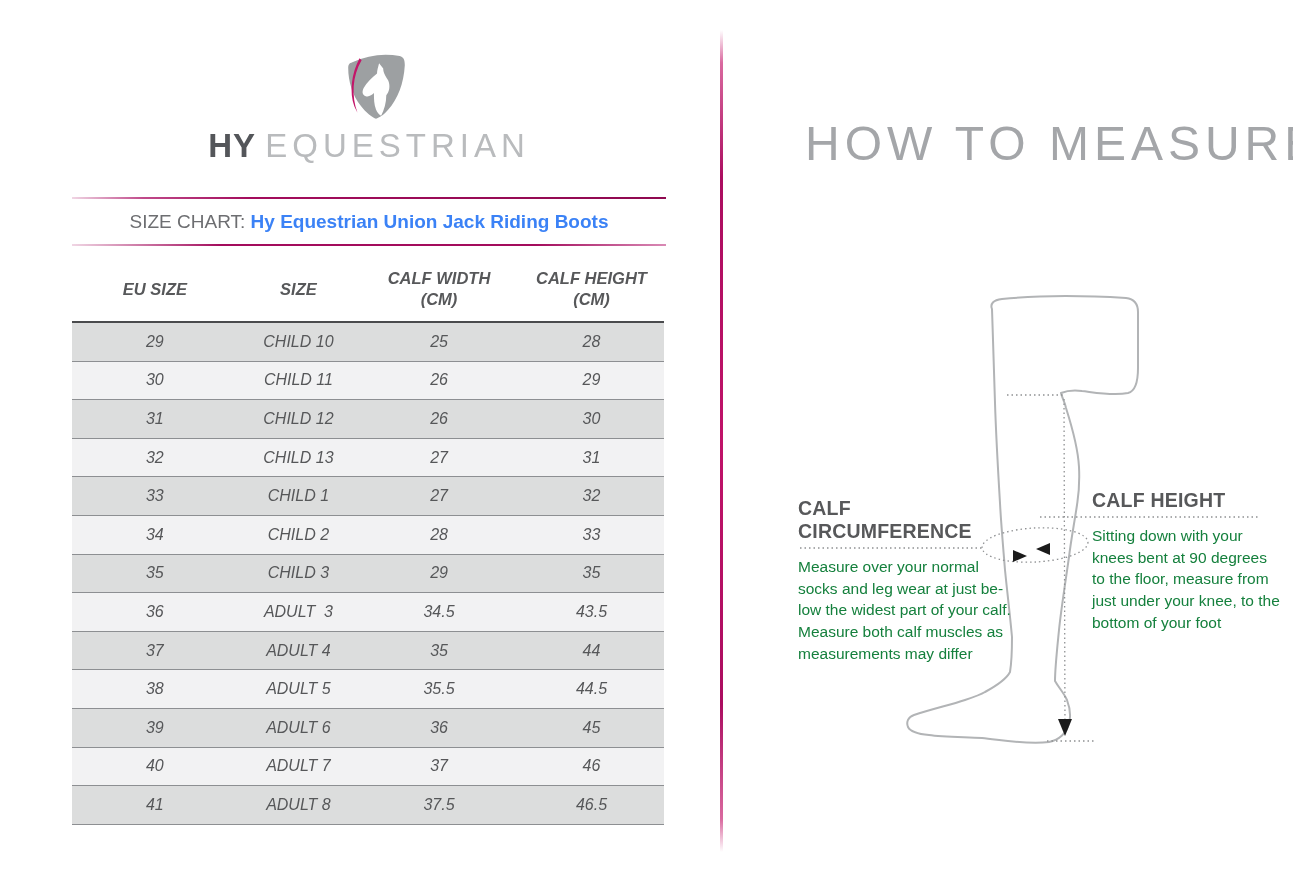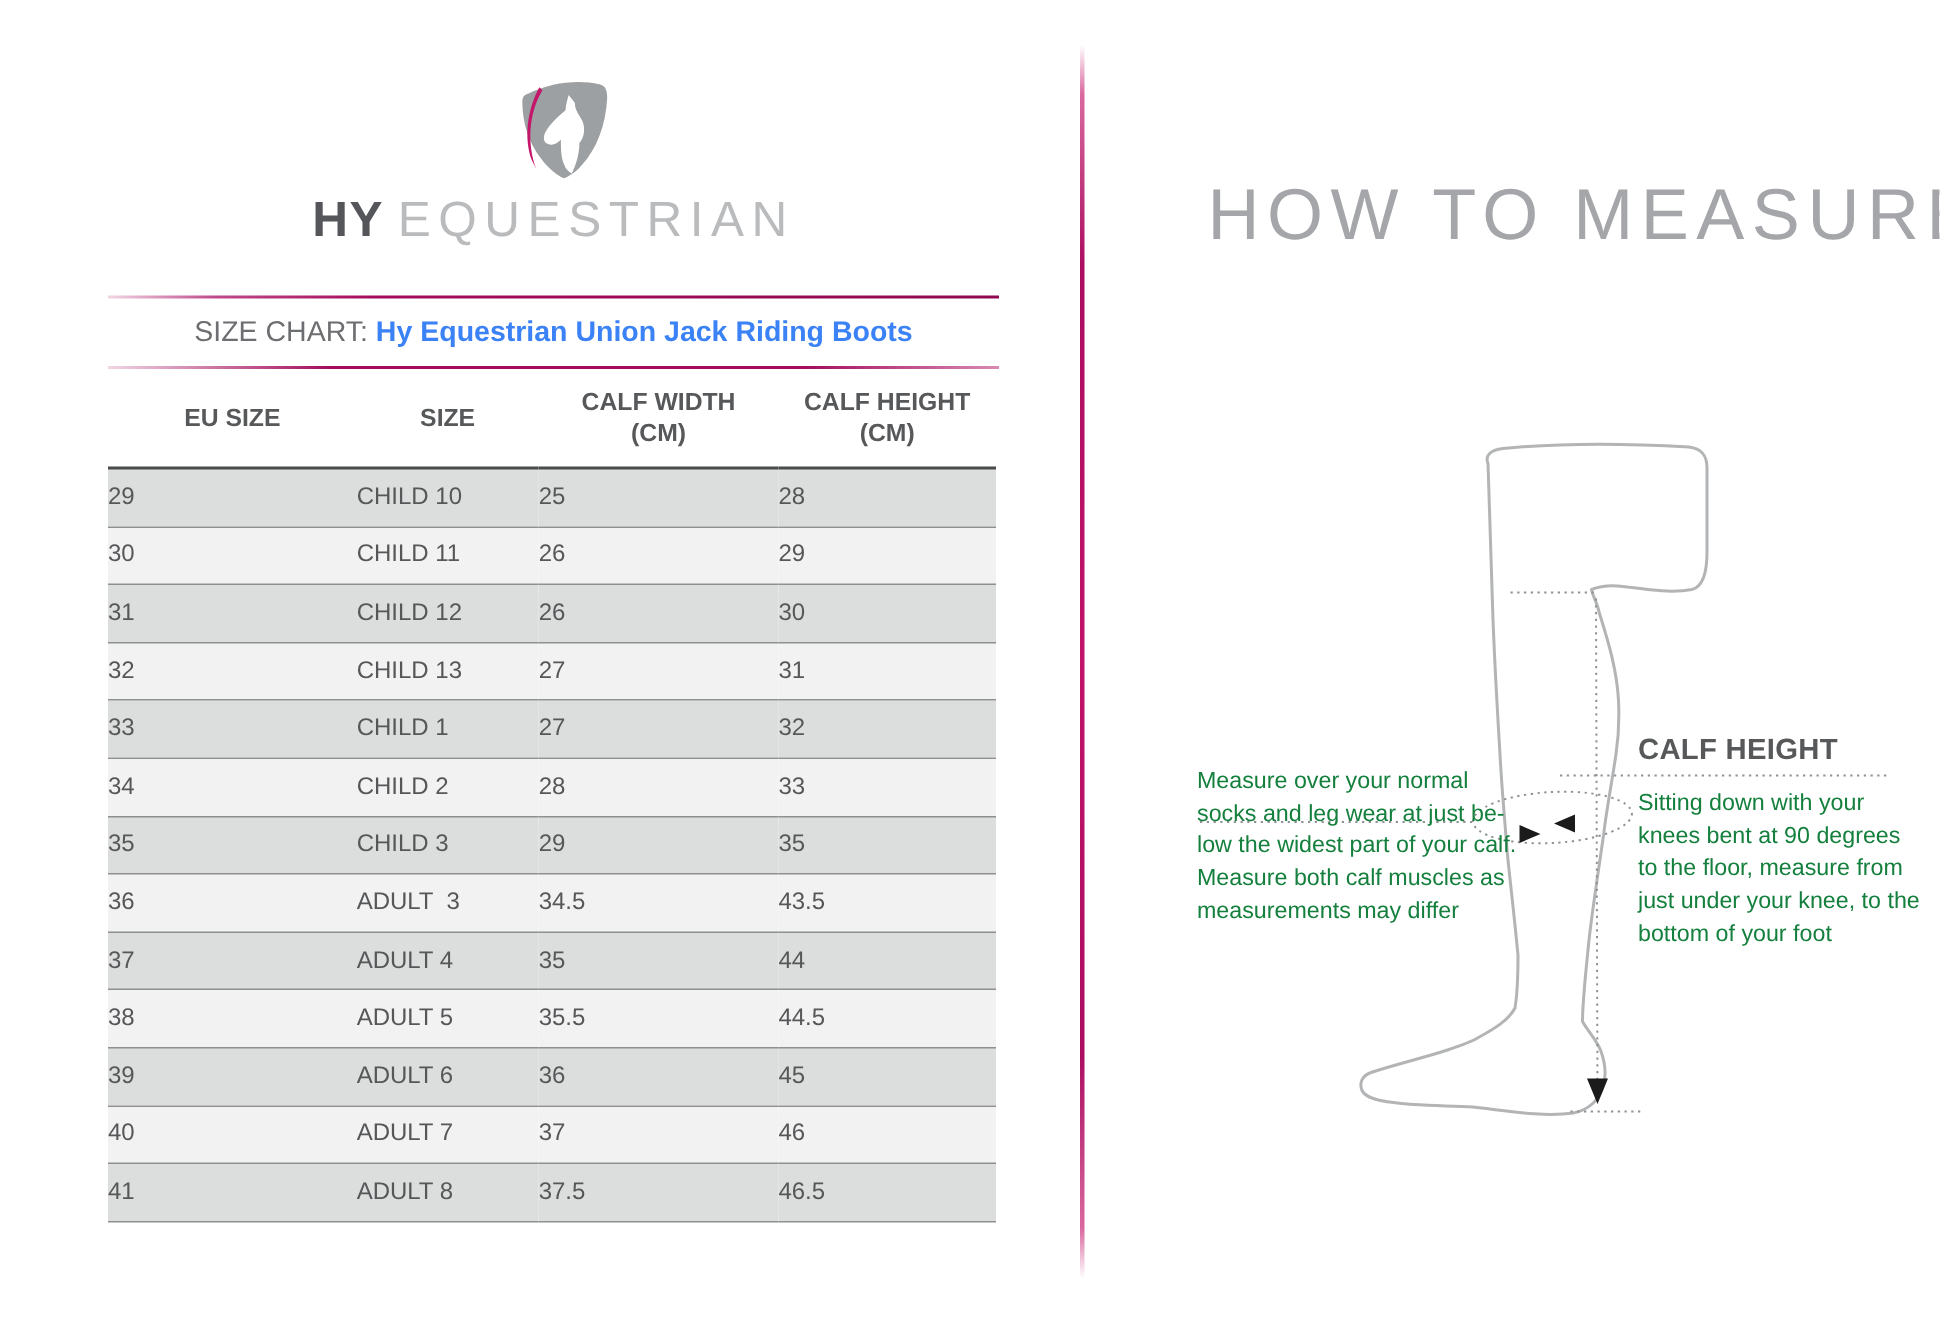--- a/index.html
+++ b/index.html
@@ -12,27 +12,27 @@
              font-size:33px;white-space:nowrap;}
   .logo-text .hy{font-weight:bold;color:#54565a;letter-spacing:1px;}
   .logo-text .eq{color:#b9bbbd;letter-spacing:5px;font-weight:normal;}
 
   .title-bar{position:absolute;left:40px;top:197px;width:594px;}
   .grad-line-top{height:2px;background:linear-gradient(90deg,#f0d6e4 0%,#c04a8a 12%,#a30c5c 30%,#8f0950 100%);}
   .grad-line-bottom{height:2px;background:linear-gradient(90deg,#f0d6e4 0%,#a30c5c 25%,#a30c5c 78%,#d98ab5 100%);}
   .title-text{padding:12px 0 11px 0;text-align:center;font-size:19px;color:#6d6e71;}
   .title-text b{color:#3b82f6;font-weight:bold;}
 
-  table.size-table{position:absolute;left:40px;top:247px;width:592px;border-collapse:collapse;table-layout:fixed;}
+  table.size-table{position:absolute;left:40px;top:257px;width:592px;border-collapse:collapse;table-layout:fixed;font-style:italic;}
   .size-table col.c1{width:28%;} .size-table col.c2{width:20.5%;}
   .size-table col.c3{width:27%;} .size-table col.c4{width:24.5%;}
   .size-table th{height:64px;vertical-align:middle;text-align:center;font-size:16.5px;
                  font-weight:bold;color:#57585a;white-space:pre-line;line-height:1.25;
                  border-bottom:2px solid #4a4b4d;padding:0;}
-  .size-table td{height:37.6px;text-align:left;vertical-align:middle;font-size:16px;
+  .size-table td{height:37.6px;text-align:center;vertical-align:middle;font-size:16px;
                  color:#565759;border-bottom:1px solid #8d8f92;padding:0;white-space:pre;}
   tr.row-grey td{background:#dcdddd;}
   tr.row-light td{background:#f2f2f3;}
 
   
   .divider{position:absolute;left:688px;top:30px;width:3px;height:822px;
            background:linear-gradient(180deg,rgba(217,105,159,0) 0%,#d9699f 4%,#ab0d60 18%,#c01369 50%,#ab0d60 82%,#d9699f 96%,rgba(217,105,159,0) 100%);}
 
   
   .htm-title{position:absolute;left:773px;top:116px;width:536px;font-size:48px;
@@ -215,20 +215,22 @@
     <polygon class="arrow" points="336,719 350,719 343,736"></polygon>
     <line class="dot" x1="325" y1="741" x2="372" y2="741"></line>
     <ellipse class="dot" cx="313" cy="545" rx="53" ry="17" transform="rotate(-3 313 545)"></ellipse>
     <polygon class="arrow" points="291,550 291,562 305,556"></polygon>
     <polygon class="arrow" points="328,543 328,555 314,549"></polygon>
     <line class="dot" x1="78" y1="548" x2="260" y2="548"></line>
     <line class="dot" x1="318" y1="517" x2="538" y2="517"></line>
   </svg>
 
   <div class="note note-circ">
+    <h2>CALF
+CIRCUMFERENCE</h2>
     <p>Measure over your normal
 socks and leg wear at just be-
 low the widest part of your calf.
 Measure both calf muscles as
 measurements may differ</p>
   </div>
 
   <div class="note note-height">
     <h2>CALF HEIGHT</h2>
     <p>Sitting down with your

